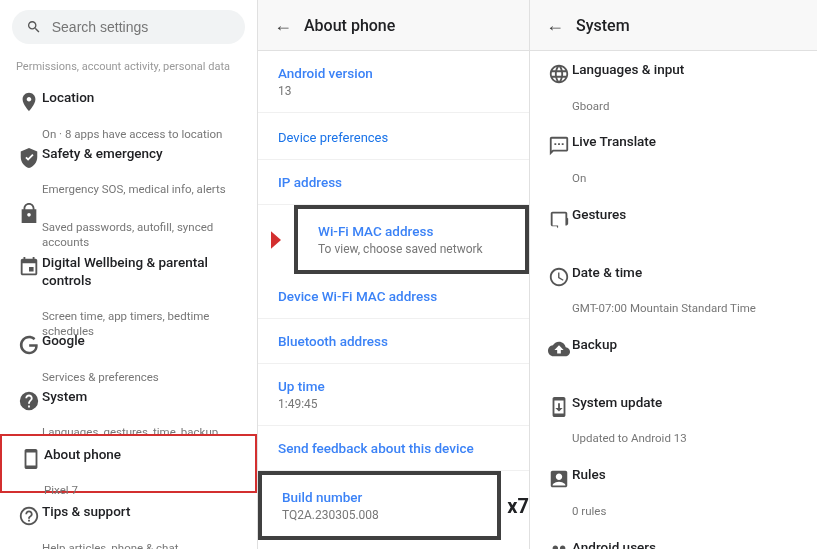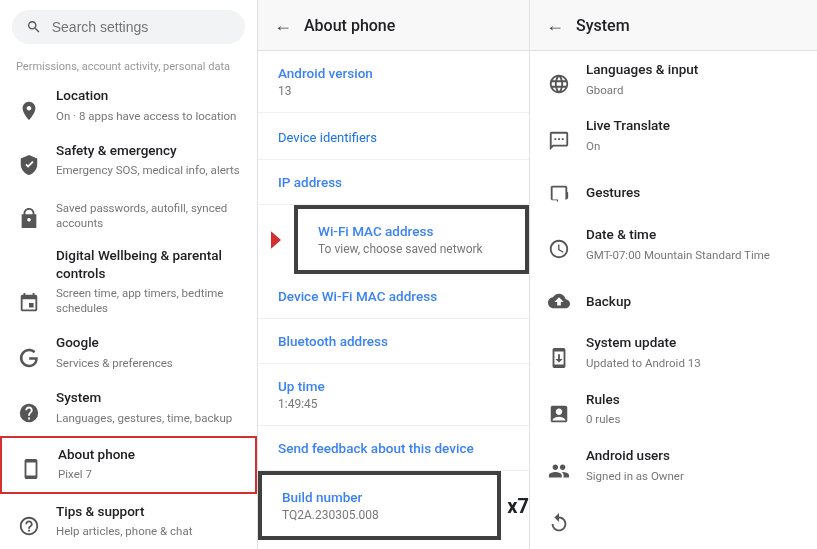--- a/index.html
+++ b/index.html
@@ -75,24 +75,23 @@
 
     .panel-header .title {
       font-size: 16px;
       font-weight: 500;
       color: #202124;
     }
 
     
     .settings-item {
       display: flex;
-      align-items: flex-end;
+      align-items: flex-start;
       padding: 10px 16px;
       cursor: pointer;
-      gap: 14px;
       min-height: 52px;
       position: relative;
     }
 
     .settings-item.highlighted {
       background: #fff;
       border: 2px solid #d32f2f;
     }
 
     .settings-item .icon-wrap {
@@ -117,21 +116,21 @@
     .settings-item .item-title {
       font-size: 13.5px;
       font-weight: 500;
       color: #202124;
       line-height: 1.3;
     }
 
     .settings-item .item-sub {
       font-size: 11.5px;
       color: #777;
-      margin-top: 4px;
+      margin-top: 20px;
       line-height: 1.3;
     }
 
     
     .info-item {
       padding: 14px 20px;
       border-bottom: 1px solid #f0f0f0;
       cursor: pointer;
     }
 
@@ -314,21 +313,21 @@
   </div>
   <div class="middle-content">
     <div class="middle-items">
 
       <div class="info-item">
         <div class="info-label">Android version</div>
         <div class="info-value">13</div>
       </div>
 
       <div class="info-item">
-        <div class="info-link">Device identifiers</div>
+        <div class="info-link">Device preferences</div>
       </div>
 
       <div class="info-item">
         <div class="info-label">IP address</div>
       </div>
 
       <div style="display:flex; align-items:center;">
         <div style="width:36px; display:flex; align-items:center; justify-content:center; flex-shrink:0;">
           <svg width="30" height="30" viewBox="0 0 24 24" fill="#d32f2f">
             <path d="M8 5l8 7-8 7V5z"></path>

